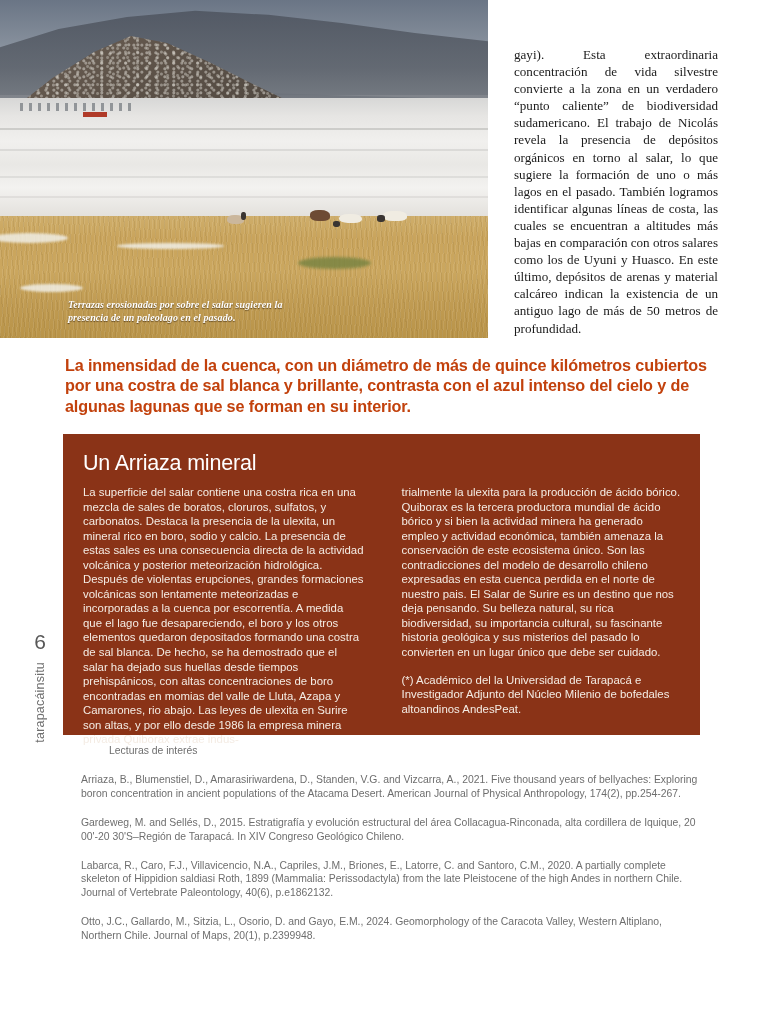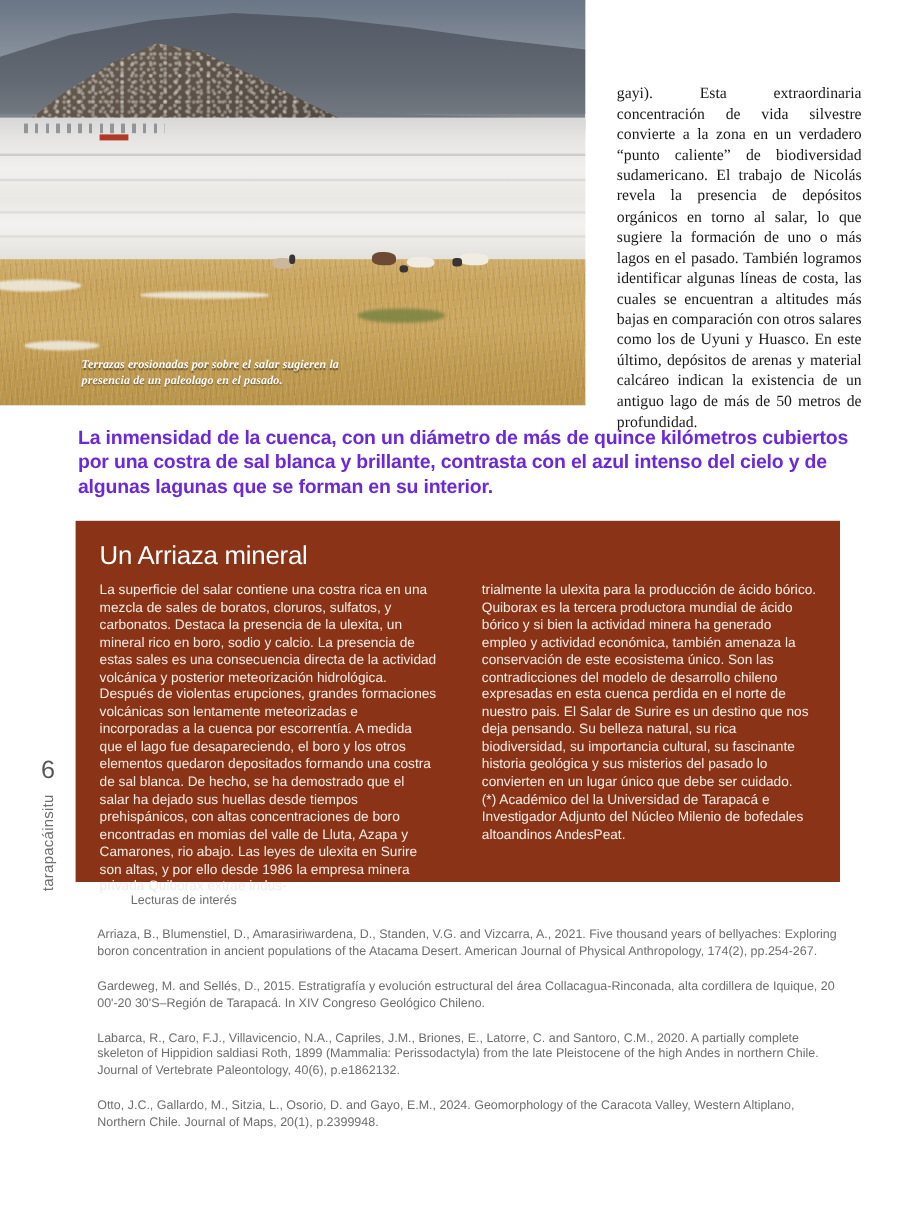--- a/index.html
+++ b/index.html
@@ -122,33 +122,32 @@
   .right-col {
     position: absolute;
     left: 514px; top: 46px;
     width: 204px;
     font-family: "Liberation Serif", serif;
     font-size: 13.1px;
     line-height: 17.1px;
     color: #1a1a1a;
     text-align: justify;
     hyphens: manual;
-    margin-top: 23px;
   }
 
   
   .pullquote {
     position: absolute;
     left: 65px; top: 355px;
     width: 645px;
     font-family: "Liberation Sans", sans-serif;
     font-size: 16.2px;
     font-weight: bold;
     line-height: 20.3px;
-    color: #6d28d9;
+    color: #c2410c;
     letter-spacing: -0.15px;
   }
 
   
   .redbox {
     position: absolute;
     left: 63px; top: 434px;
     width: 637px; height: 301px;
     background: #8a3317;
     padding: 14px 18px 12px 20px;
@@ -168,21 +167,21 @@
   }
   .redbox-col {
     width: 284px;
     font-family: "Liberation Sans", sans-serif;
     font-size: 11.4px;
     line-height: 14.55px;
     color: #f4ece4;
     text-align: left;
   }
   .redbox-col p { margin: 0; }
-  .redbox-col p + p { }
+  .redbox-col p + p { margin-top: 13px; }
 
   
   .refs {
     position: absolute;
     left: 65px; top: 744px;
     width: 655px;
     font-family: "Liberation Sans", sans-serif;
     font-size: 10.4px;
     line-height: 13.4px;
     color: #6e6e6e;

